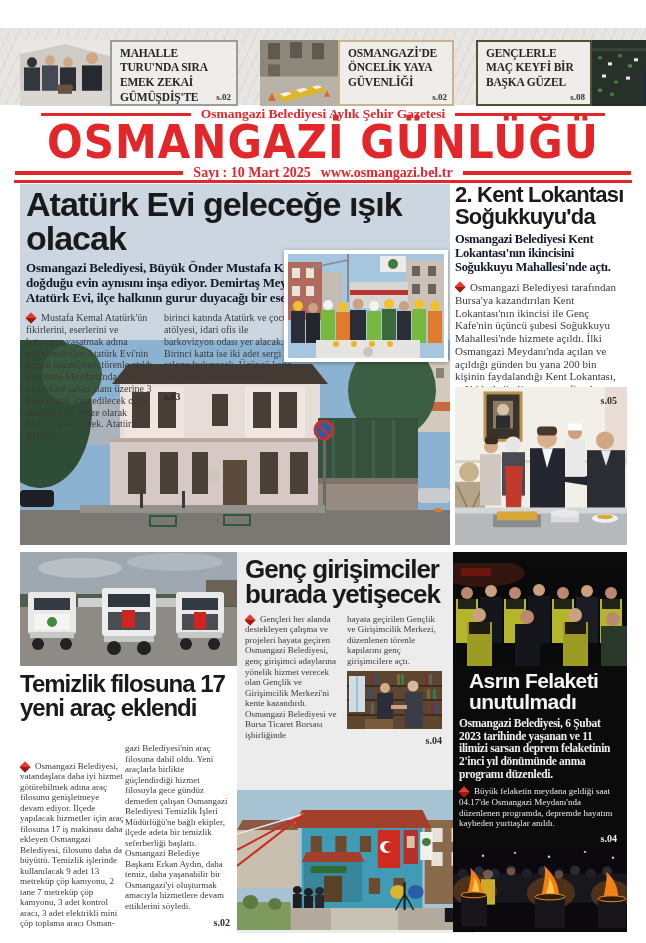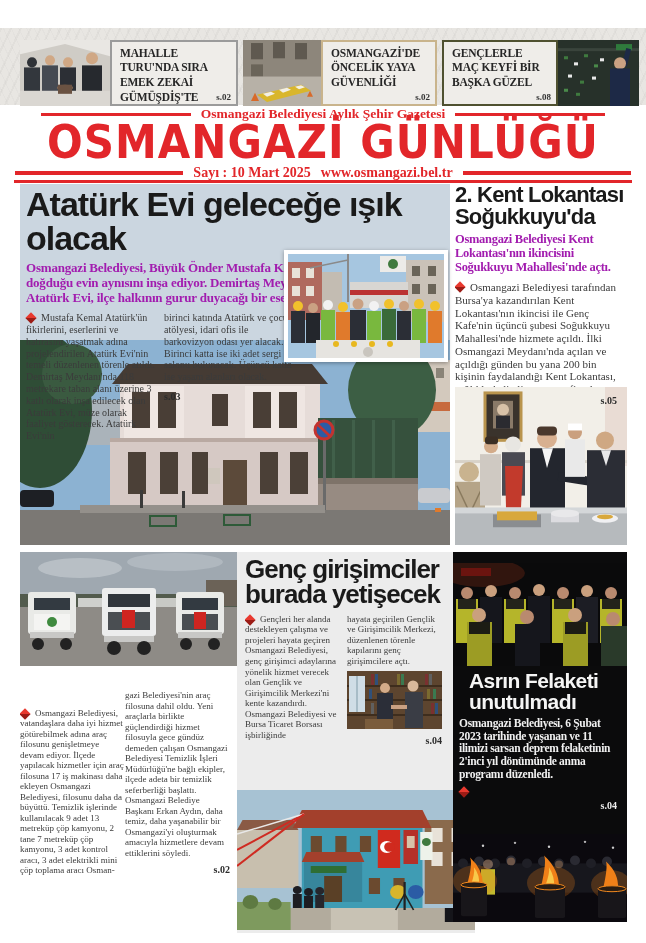--- a/index.html
+++ b/index.html
@@ -4,21 +4,21 @@
 <style>
   * { margin:0; padding:0; box-sizing:border-box; }
   body { background:#888; font-family:"Liberation Serif", serif; }
   .page { position:relative; width:646px; height:943px; margin:0 auto; background:#fff; overflow:hidden; }
 
   
   .teaser-band { position:absolute; top:28px; left:0; width:646px; height:77px;
     background:#e8e6e2;
     background-image:repeating-linear-gradient(115deg, rgba(0,0,0,.03) 0 2px, transparent 2px 9px),
                      repeating-linear-gradient(65deg, rgba(0,0,0,.02) 0 1px, transparent 1px 7px);
-    display:flex; align-items:center; padding:12px 18px 0 20px; gap:5px; }
+    display:flex; align-items:center; padding:12px 18px 0 20px; gap:22px; }
   .teaser { display:flex; align-items:center; height:66px; }
   .teaser-photo { height:66px; flex:none; }
   .teaser-photo svg { display:block; width:100%; height:100%; }
   .teaser-box { height:66px; background:#efede9; border:2px solid #9b9b9b; padding:4px 6px 2px 8px;
     position:relative; flex:none; }
   .teaser-box.tan { border-color:#c9b48c; }
   .teaser-box.olive { border-color:#4f5130; }
   .teaser-headline { font-family:"Liberation Serif", serif; font-weight:bold; font-size:11.5px;
     line-height:1.3; color:#262626; letter-spacing:-.2px; }
   .teaser-page { position:absolute; right:5px; bottom:2px; font-size:9px; font-weight:bold; color:#333; }
@@ -30,21 +30,21 @@
   .mast-bar { height:3px; background:#e2262a; width:150px; }
   .mast-bar.thick { height:4px; width:168px; }
   .mast-tagline { color:#e2262a; font-family:"Liberation Serif", serif; font-weight:bold; font-size:13.5px; }
   .mast-title { color:#e2262a; font-family:"DejaVu Sans", sans-serif; font-weight:bold;
     font-size:42px; line-height:1.02; letter-spacing:1px; transform:scaleY(1.08); white-space:nowrap; }
   .mast-issue { color:#e2262a; font-family:"Liberation Serif", serif; font-weight:bold; font-size:14px; }
   .red-rule { position:absolute; top:180px; left:14px; right:14px; height:3px; background:#e2262a; }
 
   
   .hl { font-family:"Liberation Sans", sans-serif; font-weight:bold; color:#1a1a1a; letter-spacing:-1px; }
-  .deck { font-family:"Liberation Serif", serif; font-weight:bold; color:#a21caf; }
+  .deck { font-family:"Liberation Serif", serif; font-weight:bold; color:#0f172a; }
   .bodytxt { font-family:"Liberation Serif", serif; color:#3b3b3b; }
   .pageref { font-family:"Liberation Serif", serif; font-weight:bold; font-size:10px; color:#2b2b2b; }
   .diamond { display:inline-block; width:8px; height:8px; margin:2px 6px 0 1px;
     background:linear-gradient(135deg,#e8392f 50%,#9c1c16 50%); transform:rotate(45deg); float:left; }
 
   
   .main-left { position:absolute; top:184px; left:20px; width:430px; height:361px; background:#cbd6e0; }
   .lead-hl { font-size:34px; line-height:1.0; padding:3px 6px 0 6px; position:relative; z-index:2; }
   .lead-deck { font-size:13px; line-height:1.16; padding:5px 8px 0 6px; letter-spacing:-.2px; position:relative; z-index:2; }
   .lead-body { position:relative; z-index:2; display:flex; gap:7px; padding:7px 0 0 6px; width:280px; }
@@ -398,20 +398,21 @@
           <rect x="156" y="40" width="48" height="42" rx="3" fill="#e9eae7"></rect>
           <rect x="162" y="46" width="36" height="12" fill="#333a41"></rect>
           <rect x="162" y="62" width="36" height="16" fill="#4a4e52"></rect>
           <rect x="174" y="60" width="12" height="17" fill="#cf2520"></rect>
           <rect x="158" y="80" width="44" height="6" fill="#c8c8c6"></rect>
           <circle cx="166" cy="92" r="6" fill="#222"></circle>
             <circle cx="194" cy="92" r="6" fill="#222"></circle>
         </g>
       </svg>
     </div>
+    <div class="hl tem-hl">Temizlik filosuna 17 yeni araç eklendi</div>
     <div class="tem-body">
       <div class="bodytxt tem-col">
         <span class="diamond"></span>
         <span>Osmangazi Belediyesi, vatandaşlara daha iyi hizmet götürebilmek adına araç filosunu genişletmeye devam ediyor. İlçede yapılacak hizmetler için araç filosuna 17 iş makinası daha ekleyen Osmangazi Belediyesi, filosunu daha da büyüttü. Temizlik işlerinde kullanılacak 9 adet 13 metreküp çöp kamyonu, 2 tane 7 metreküp çöp kamyonu, 3 adet kontrol aracı, 3 adet elektrikli mini çöp toplama aracı Osman-</span>
       </div>
       <div class="bodytxt tem-col">
         <span>gazi Belediyesi'nin araç filosuna dahil oldu. Yeni araçlarla birlikte güçlendirdiği hizmet filosuyla gece gündüz demeden çalışan Osmangazi Belediyesi Temizlik İşleri Müdürlüğü'ne bağlı ekipler, ilçede adeta bir temizlik seferberliği başlattı. Osmangazi Belediye Başkanı Erkan Aydın, daha temiz, daha yaşanabilir bir Osmangazi'yi oluşturmak amacıyla hizmetlere devam ettiklerini söyledi.</span>
         <span class="pageref">s.02</span>
       </div>
     </div>
@@ -542,20 +543,21 @@
           <rect x="110" y="59" width="25" height="44" fill="#9c9c24"></rect>
           <rect x="112" y="59" width="21" height="12" fill="#1c1c14"></rect>
         <circle cx="160" cy="56" r="7" fill="#b98a6f"></circle>
           <rect x="148" y="63" width="26" height="40" fill="#2a3a2a"></rect>
       </svg>
     </div>
     <div class="hl fel-hl">Asrın Felaketi unutulmadı</div>
     <div class="deck fel-deck">Osmangazi Belediyesi, 6 Şubat 2023 tarihinde yaşanan ve 11 ilimizi sarsan deprem felaketinin 2'inci yıl dönümünde anma programı düzenledi.</div>
     <div class="bodytxt fel-body">
       <span class="diamond"></span>
+      <span>Büyük felaketin meydana geldiği saat 04.17'de Osmangazi Meydanı'nda düzenlenen programda, depremde hayatını kaybeden yurttaşlar anıldı.</span>
     </div>
     <div class="pageref fel-page">s.04</div>
     <div class="fire-photo">
       <svg viewBox="0 0 174 90" preserveAspectRatio="none">
         <rect width="174" height="90" fill="#0b090e"></rect>
         <circle cx="30" cy="12" r="1.2" fill="#fff" opacity="0.8"></circle>
           <circle cx="62" cy="9" r="1.2" fill="#fff" opacity="0.7"></circle>
         <circle cx="96" cy="13" r="1.2" fill="#fff" opacity="0.8"></circle>
           <circle cx="132" cy="8" r="1.2" fill="#fff" opacity="0.7"></circle>
         <circle cx="160" cy="14" r="1.2" fill="#fff" opacity="0.8"></circle>

